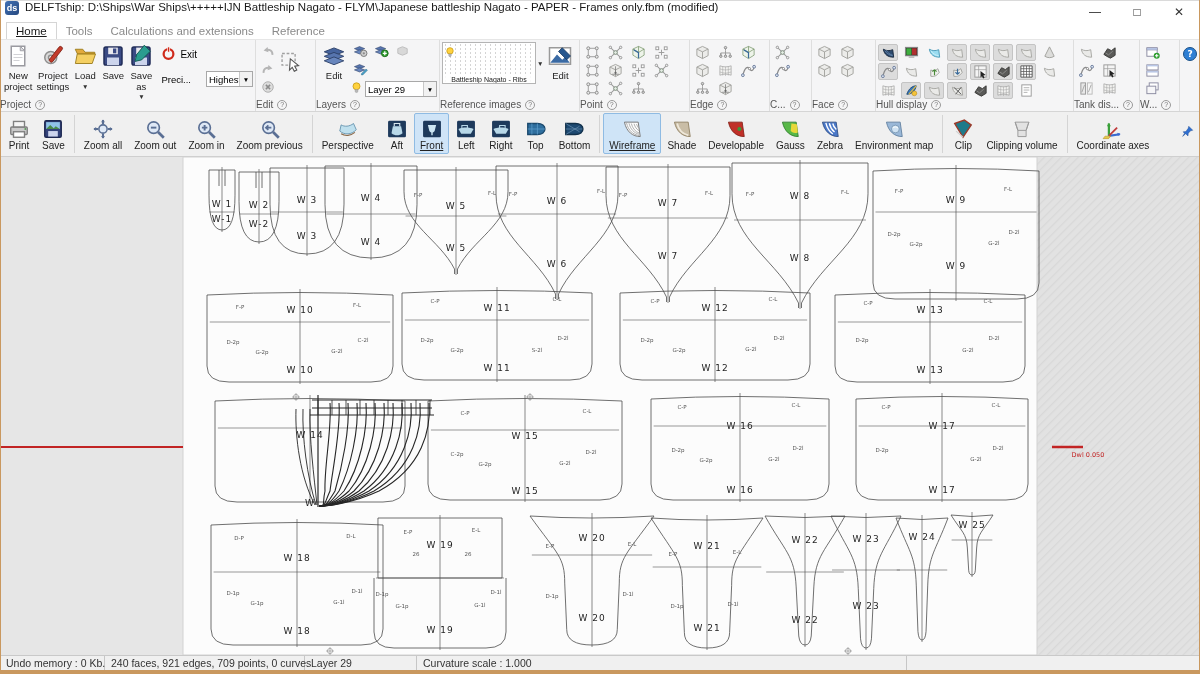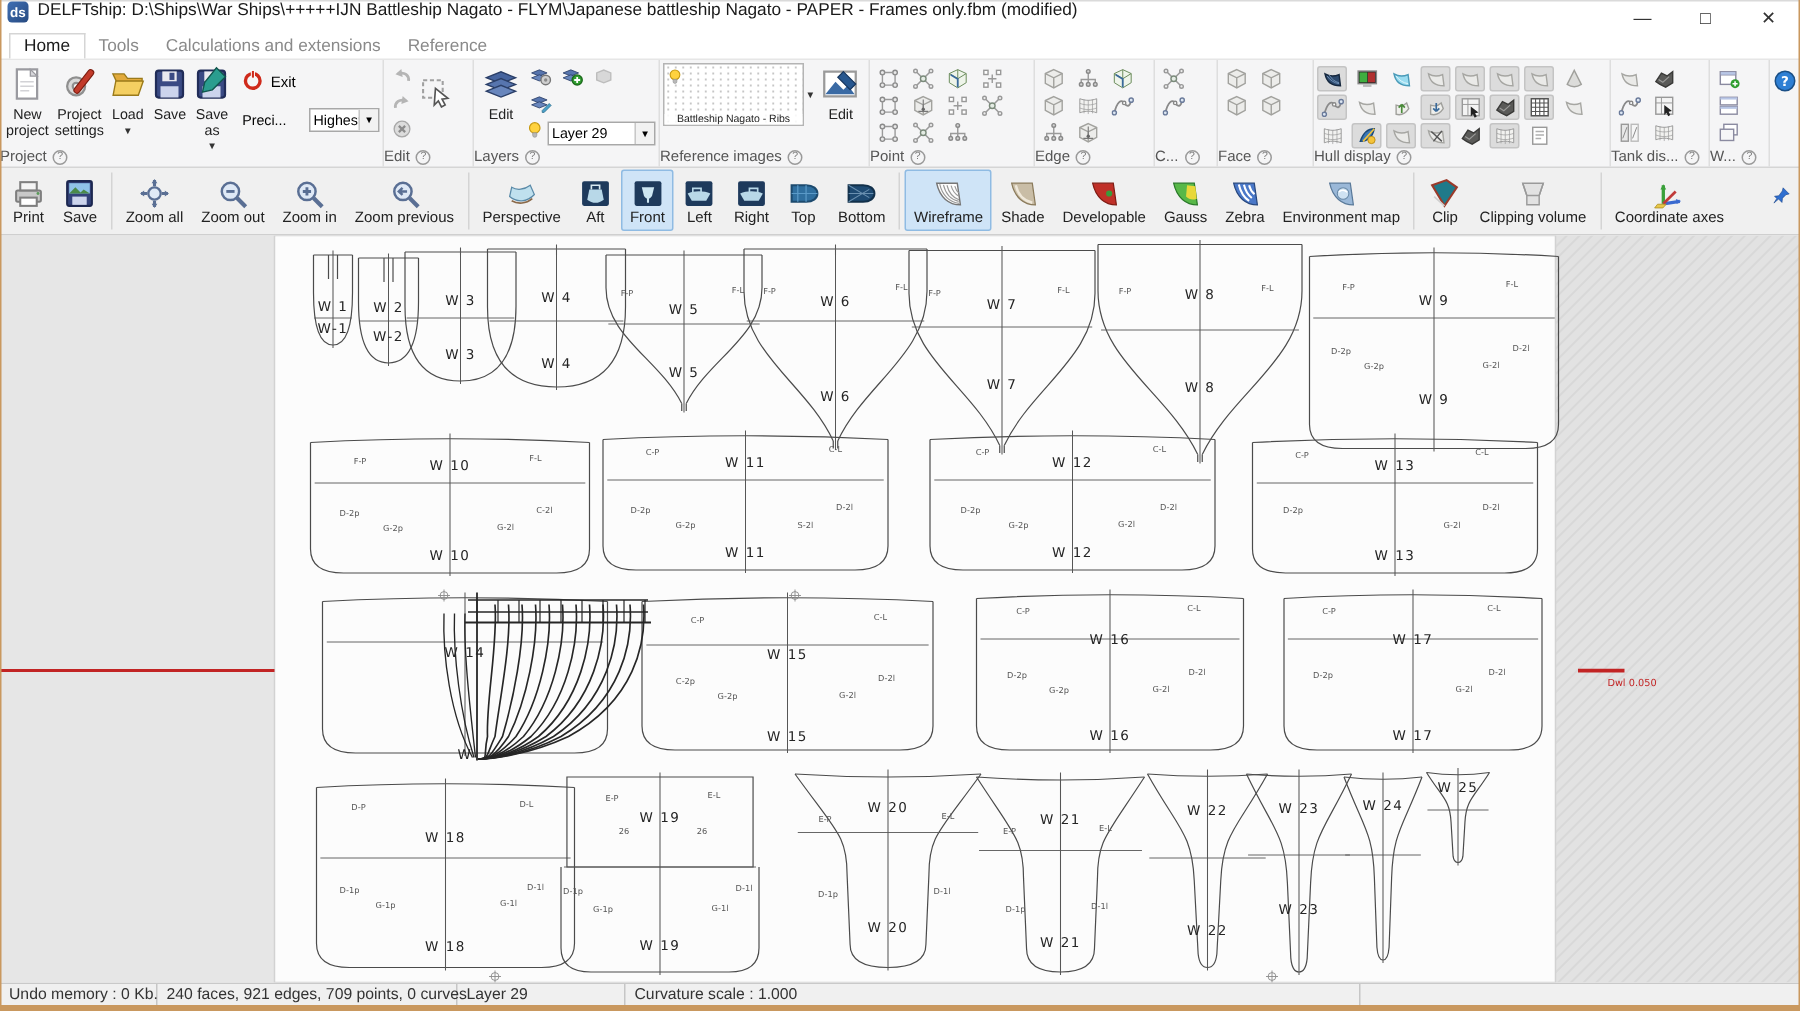--- a/index.html
+++ b/index.html
@@ -11,21 +11,21 @@
   
   .titlebar { height:22px; background:#fff; border-top:1px solid #dadada; display:flex; align-items:flex-start; padding-left:5px; }
   .appicon { width:14px; height:14px; border-radius:3px; background:linear-gradient(135deg,#3f6fb4,#274a80); color:#fff; font-size:9px; font-weight:bold; display:flex; align-items:center; justify-content:center; margin-right:6px; }
   .title { font-size:11.5px; color:#1a1a1a; white-space:nowrap; }
   .wctl { margin-left:auto; display:flex; height:100%; }
   .wctl span { width:42px; display:flex; align-items:center; justify-content:center; font-size:12px; color:#333; }
 
   
   .menubar { height:18px; background:#fff; display:flex; align-items:stretch; padding-left:6px; border-bottom:1px solid #e6e6e6; }
   .mitem { font-size:11.5px; color:#8a8a8a; padding:1px 9px; display:flex; align-items:center; }
-  .mitem.active { color:#1a1a1a; background:#fff; border:1px solid #d5d5d5; border-bottom:none; }
+  .mitem.active { color:#1a1a1a; background:#fff; border:1px solid #d5d5d5; border-bottom:none;text-decoration:underline; }
 
   
   .ribbon { height:72px; background:#f5f5f6; display:flex; border-bottom:1px solid #d5d5d5; }
   .rgroup { position:relative; border-right:1px solid #dedede; padding:2px 2px 14px 2px; display:flex; align-items:flex-start; flex:none; }
   .rglabel { position:absolute; bottom:0; left:0; right:0; height:13px; display:flex; align-items:center; gap:4px; font-size:10px; color:#555; }
   .rq { width:10px; height:10px; border:1px solid #9a9a9a; border-radius:50%; font-size:7px; color:#777; display:flex; align-items:center; justify-content:center; }
   .rbtn { display:flex; flex-direction:column; align-items:center; justify-content:flex-start; font-size:9.5px; color:#222; text-align:center; line-height:1.08; padding:2px 2px; gap:1px; }
   .caret { font-size:6.5px; color:#333; }
   .combo { border:1px solid #a8a8a8; background:#fff; height:16px; display:flex; align-items:center; font-size:9.5px; padding-left:2px; }
   .combo .cval { overflow:hidden; white-space:nowrap; }
@@ -35,21 +35,21 @@
   .tool.on { background:#dcdcdc; border-color:#c4c4c4; }
   .refbox { width:94px; height:42px; border:1px solid #b4b4b4; background:#fff; position:relative;
             background-image:radial-gradient(#c6c6c6 0.6px, transparent 0.7px); background-size:5px 4px; }
   .refcap { position:absolute; bottom:0; left:0; right:0; font-size:7px; color:#222; text-align:center; background:rgba(255,255,255,.85); white-space:nowrap; overflow:hidden; }
   .refbulb { position:absolute; top:1px; left:1px; }
   .helpblue { margin:6px auto 0; }
 
   
   .viewbar { height:45px; background:#f0f0f0; border-bottom:1px solid #cfcfcf; display:flex; align-items:flex-start; padding-left:2px; position:relative; }
   .vbtn { display:flex; flex-direction:column; align-items:center; justify-content:center; gap:0; padding:2px 5px 1px; font-size:10px; color:#222; height:41px; margin-top:1px; border:1px solid transparent; border-radius:2px; white-space:nowrap; }
-  .vbtn.sel { background:#cfe4f7; border-color:#8fbbe3; }
+  .vbtn.sel { background:#cfe4f7; border-color:#8fbbe3;text-decoration:underline; }
   .vsep { width:1px; background:#d4d4d4; height:38px; margin:3px 3px 0; flex:none; }
   .vpin { position:absolute; right:6px; top:12px; }
 
   
   .canvaswrap { height:498px; position:relative; background:#e6e6e6; }
   svg text { font-family:"DejaVu Sans",sans-serif; }
 
   
   .sb { display:flex; height:15px; background:#f0f0f0; border-top:1px solid #c9c9c9; font-size:10.5px; color:#333; }
   .sbc { padding:0 6px; border-right:1px solid #c6c6c6; display:flex; align-items:center; white-space:nowrap; flex:none; }

